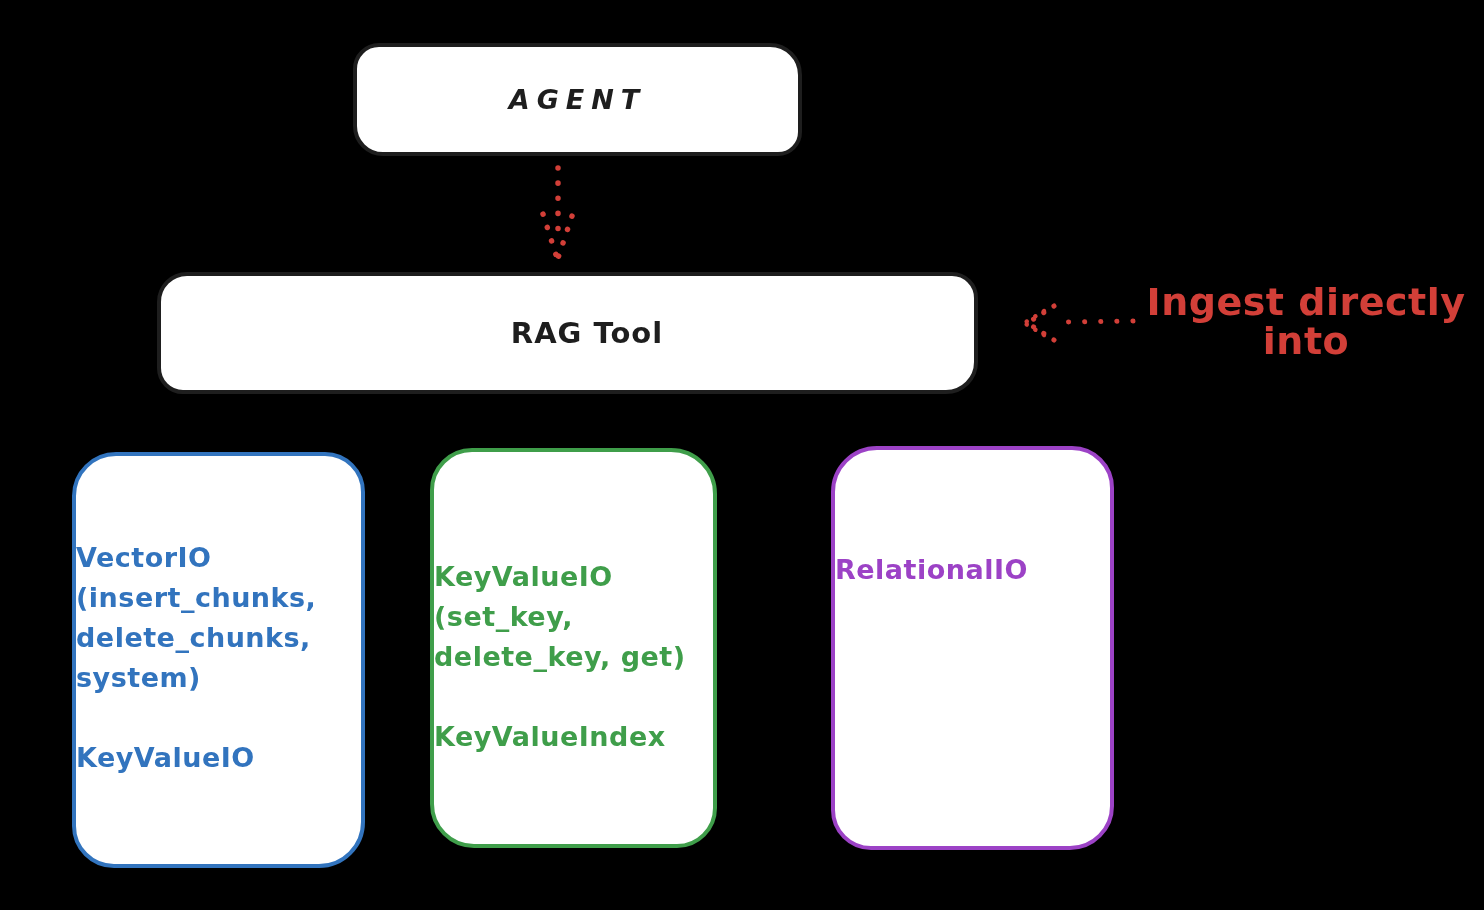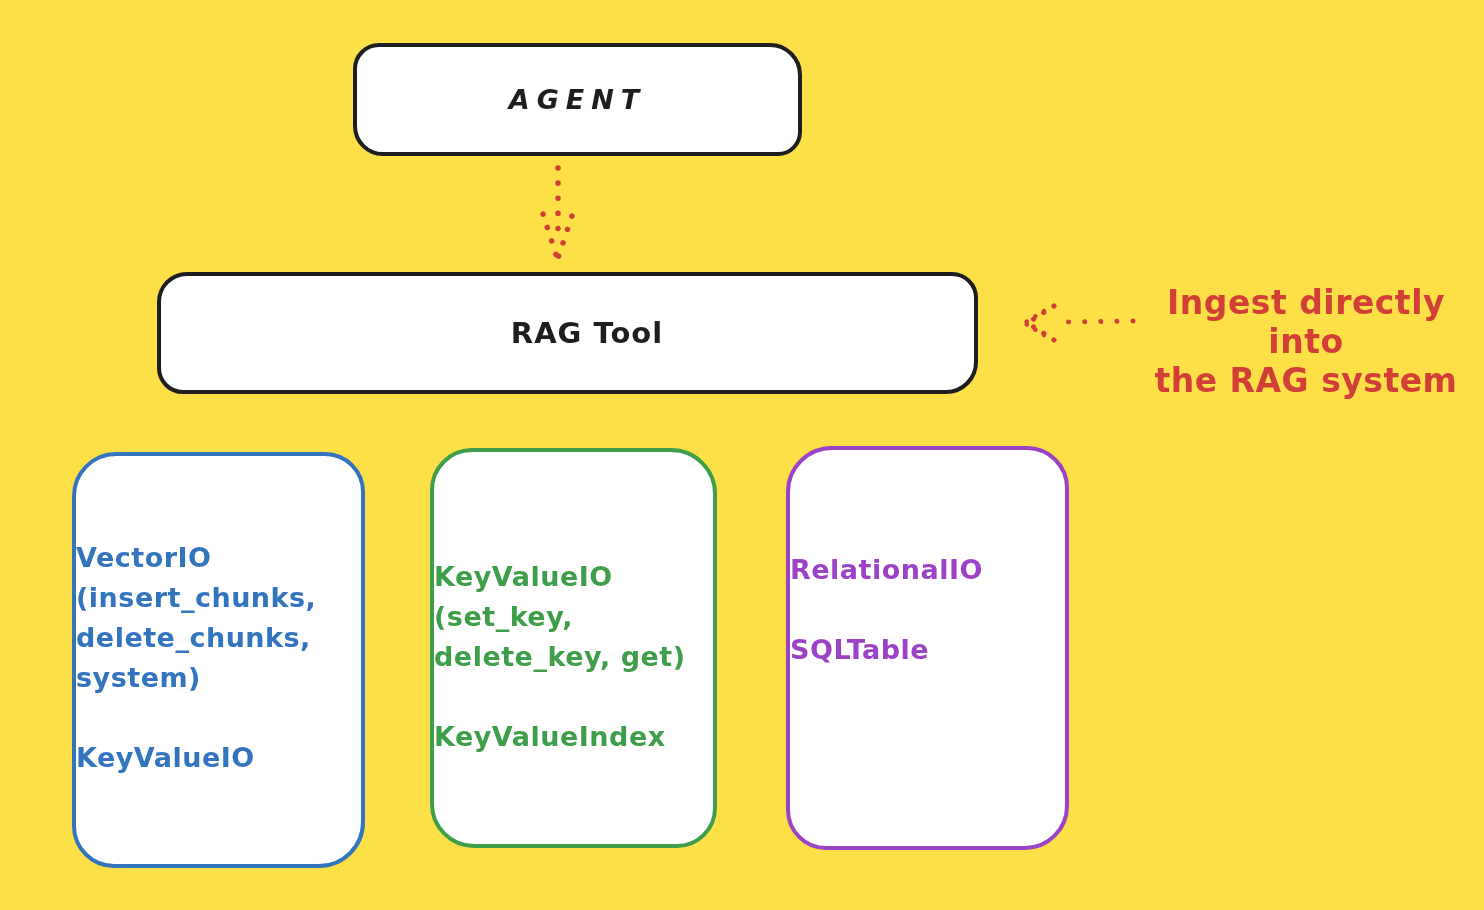--- a/index.html
+++ b/index.html
@@ -4,21 +4,21 @@
 <style>
   html, body {
     margin: 0;
     padding: 0;
     background: #ffffff;
   }
   .canvas {
     position: relative;
     width: 1484px;
     height: 910px;
-    background: #fde047;
+    background: #000000;
     overflow: hidden;
     font-family: "DejaVu Sans", "Liberation Sans", sans-serif;
     color: #1e1e1e;
   }
   
   .node {
     position: absolute;
     box-sizing: border-box;
     background: #ffffff;
     display: flex;
@@ -78,34 +78,34 @@
   }
   .backend-vector .backend-text { top: 82px;  color: #3274be; }
   .backend-keyvalue {
     left: 430px; top: 448px;
     width: 287px; height: 400px;
     border-color: #3f9e4a;
     border-radius: 42px 46px 40px 44px;
   }
   .backend-keyvalue .backend-text { top: 105px; color: #3f9e4a; }
   .backend-relational {
-    left: 786px; top: 446px;
+    left: 831px; top: 446px;
     width: 283px; height: 404px;
     border-color: #9c42c6;
     border-radius: 46px 42px 44px 40px;
   }
   .backend-relational .backend-text { top: 100px; color: #9c42c6; }
   
   .annotation {
     position: absolute;
     left: 1130px; top: 283px;
     width: 352px;
     text-align: center;
     color: #d23f38;
-    font-size: 33px;
+    font-size: 38px;
     font-weight: 700;
     line-height: 39px;
     letter-spacing: 0.5px;
   }
   
   .overlay {
     position: absolute;
     left: 0; top: 0;
     width: 1484px;
     height: 910px;
@@ -142,21 +142,20 @@
       <line class="dotted-arrow" x1="1133" y1="321" x2="1062" y2="322" stroke-width="5" stroke-dasharray="0.1 16"></line>
       <line class="dotted-arrow" x1="1054" y1="306" x2="1029" y2="322" stroke-width="5" stroke-dasharray="0.1 12"></line>
       <line class="dotted-arrow" x1="1054" y1="340" x2="1029" y2="324" stroke-width="5" stroke-dasharray="0.1 12"></line>
       <line class="dotted-arrow" x1="1044" y1="311" x2="1026" y2="322" stroke-width="4.5" stroke-dasharray="0.1 10"></line>
       <line class="dotted-arrow" x1="1044" y1="335" x2="1026" y2="324" stroke-width="4.5" stroke-dasharray="0.1 10"></line>
     </g>
   </svg>
 
   <div class="annotation">
     <div>Ingest directly into</div>
-    <div>the RAG system</div>
   </div>
 
   <div class="backend backend-vector">
     <div class="backend-text">
       <div>VectorIO</div>
       <div>(insert_chunks,</div>
       <div>delete_chunks,</div>
       <div>system)</div>
       <div class="spacer"></div>
       <div>KeyValueIO</div>
@@ -170,17 +169,16 @@
       <div>delete_key, get)</div>
       <div class="spacer"></div>
       <div>KeyValueIndex</div>
     </div>
   </div>
 
   <div class="backend backend-relational">
     <div class="backend-text">
       <div>RelationalIO</div>
       <div class="spacer"></div>
-      <div>SQLTable</div>
     </div>
   </div>
 
 </div>
 
 </body></html>

